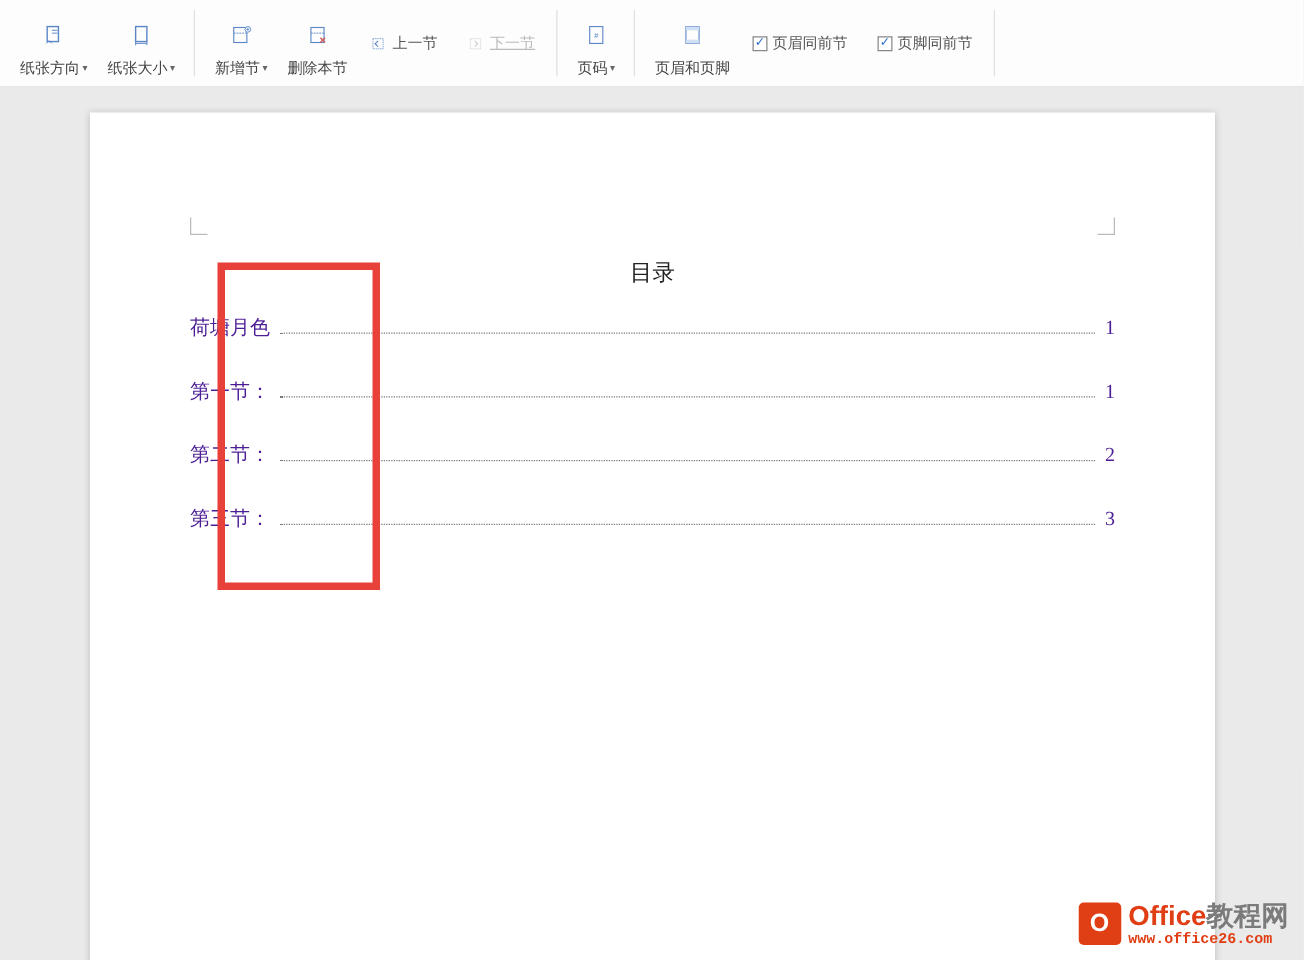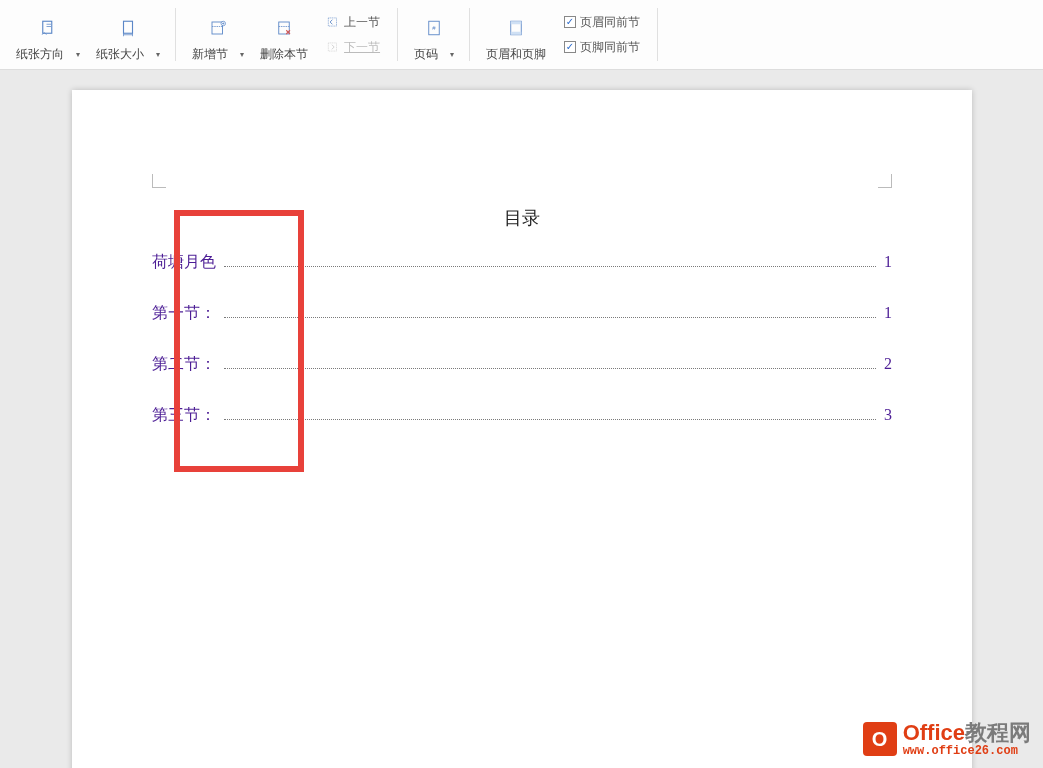--- a/index.html
+++ b/index.html
@@ -50,31 +50,31 @@
       display: flex;
       align-items: center;
       justify-content: center;
     }
     .ribbon-btn .label {
       font-size: 12px;
       color: #444;
       white-space: nowrap;
       display: flex;
       align-items: center;
-      gap: 12px;
+      gap: 2px;
     }
     .dropdown-caret {
       font-size: 8px;
       color: #666;
     }
     .ribbon-col {
       display: flex;
-      flex-direction: column;
+      flex-direction: row;
       justify-content: center;
-      gap: 4px;
+      gap: 16px;
       padding: 4px 6px;
     }
     .ribbon-row-item {
       display: flex;
       align-items: center;
       gap: 4px;
       font-size: 12px;
       color: #555;
       padding: 2px 4px;
       cursor: pointer;

